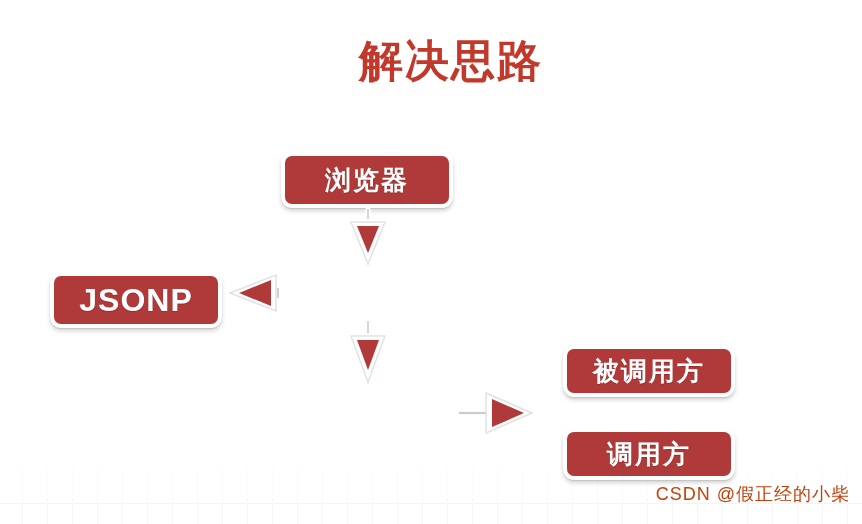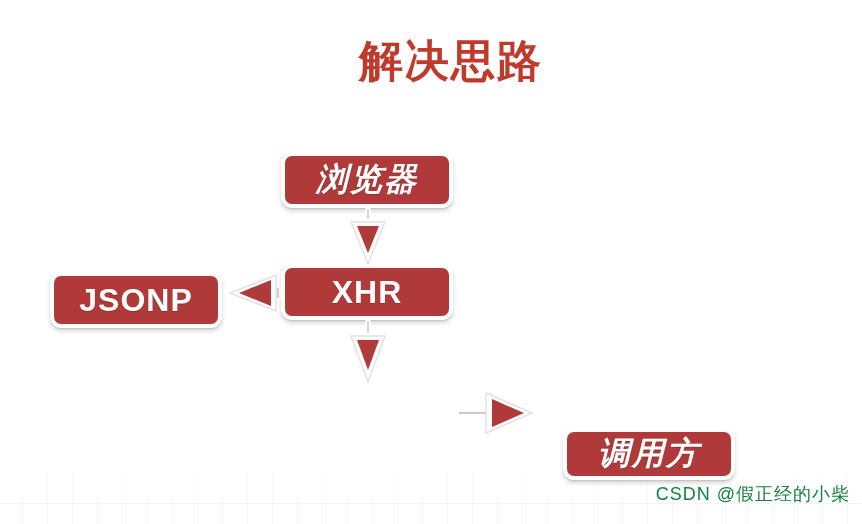--- a/index.html
+++ b/index.html
@@ -73,21 +73,21 @@
     align-items: center;
     justify-content: center;
     font-weight: bold;
     letter-spacing: 2px;
     box-shadow:
       0 3px 4px rgba(0,0,0,0.17),
       0 1px 1px rgba(0,0,0,0.10);
     text-shadow: 0 1px 1px rgba(0,0,0,0.18);
     user-select: none;
   }
-  .node.cjk  { font-size: 32px; font-style: italic; }
+  .node.cjk  { font-size: 26px; }
   .node.latin{ font-size: 32px; letter-spacing: 1px; }
 
   
   #node-browser { left: 281px; top: 152px; width: 172px; height: 56px; }
   #node-jsonp   { left:  50px; top: 272px; width: 172px; height: 56px; }
   #node-xhr     { left: 281px; top: 264px; width: 172px; height: 56px; }
   #node-cors    { left: 281px; top: 385px; width: 172px; height: 56px; }
   #node-callee  { left: 563px; top: 345px; width: 172px; height: 52px; }
   #node-caller  { left: 563px; top: 428px; width: 172px; height: 52px; }
 
@@ -100,43 +100,43 @@
   #arrow-xhr-cors    { left: 338px; top: 318px;  width: 60px; height: 70px; }
   #arrow-xhr-jsonp   { left: 222px; top: 268px;  width: 64px; height: 50px; }
   #arrow-cors-right  { left: 456px; top: 388px;  width: 80px; height: 50px; }
 
   
   #watermark {
     position: absolute;
     right: 12px;
     bottom: 18px;
     font-size: 18px;
-    color: #15803d;
+    color: #c2410c;
     letter-spacing: 1px;
     white-space: nowrap;
     user-select: none;
   }
 </style>
 </head>
 <body>
 
 <div id="stage">
 
   <div id="grid-bg-2"></div>
   <div id="grid-bg"></div>
 
   <div id="page-title">解决思路</div>
 
   <div class="node cjk" id="node-browser">浏览器</div>
 
   <div class="node latin" id="node-jsonp">JSONP</div>
 
-  <div class="node latin" id="node-xhr">XHR</div>
 
 
+  <div class="node cjk" id="node-callee">被调用方</div>
 
   <div class="node cjk" id="node-caller">调用方</div>
 
   <svg class="arrow" id="arrow-browser-xhr" viewBox="0 0 60 62">
     <path d="M30 2 L30 14" stroke="#ffffff" stroke-width="5" fill="none"></path>
     <path d="M30 3 L30 13" stroke="#d7d7d7" stroke-width="2" fill="none"></path>
     <path d="M13 16 L47 16 L30 58 Z" fill="#ffffff" stroke="#e2e2e2" stroke-width="1.5"></path>
     <path d="M19 20 L41 20 L30 47 Z" fill="#b03a3a"></path>
   </svg>
 

